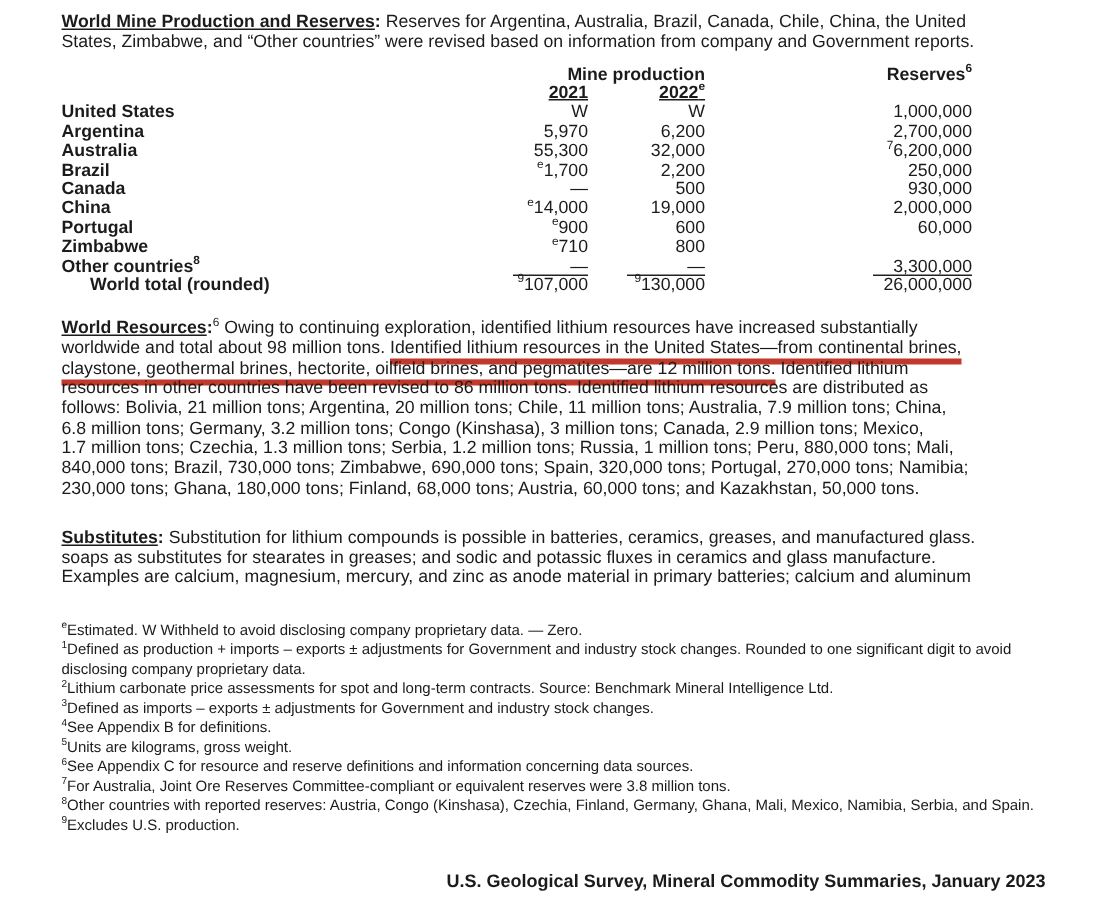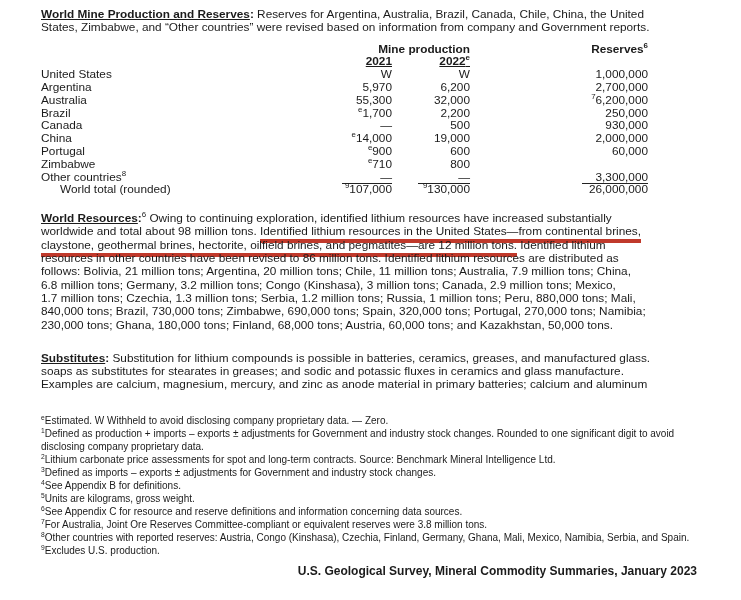--- a/index.html
+++ b/index.html
@@ -16,38 +16,38 @@
     color:#1b1b1b;
   }
   .line{white-space:nowrap;}
   .lead{font-weight:bold;text-decoration:underline;}
   .lead-colon{font-weight:bold;}
   sup{font-size:0.67em;vertical-align:super;line-height:0;}
   .red-underline{border-bottom:4px solid #4c1d95;padding-bottom:1px;}
   
   .mtable{margin-top:8px;}
   .trow{display:flex;height:12.8px;line-height:12.8px;}
-  .cname{width:289px;}
+  .cname{width:289px;font-weight:bold;}
   .cname.indent{padding-left:19px;box-sizing:border-box;}
   .c2021{width:62px;text-align:right;}
   .c2022{width:78px;text-align:right;}
   .cres{width:178px;text-align:right;}
   .grp{width:140px;text-align:right;font-weight:bold;}
   .yru{font-weight:bold;text-decoration:underline;}
   .hdr-res{font-weight:bold;}
   .rule{display:inline-block;border-bottom:1px solid #222;text-align:right;}
   .c2021 .rule{width:50px;}
   .c2022 .rule{width:52px;}
   .cres .rule{width:66px;}
   
   #resources{margin-top:16px;}
   #substitutes{margin-top:20px;}
   .footnotes{margin-top:22px;font-size:10px;line-height:13px;}
   .footer{
-    position:absolute;right:44px;bottom:22px;
+    position:absolute;right:44px;bottom:6px;
     font-weight:bold;font-size:12px;line-height:14px;white-space:nowrap;
   }
 </style>
 </head>
 <body>
 
 <div class="page">
   <div class="para" id="intro">
       <div class="line"><span class="lead">World Mine Production and Reserves</span><span class="lead-colon">:</span> <span>Reserves for Argentina, Australia, Brazil, Canada, Chile, China, the United</span></div>
       <div class="line"><span>States, Zimbabwe, and “Other countries” were revised based on information from company and Government reports.</span></div>

